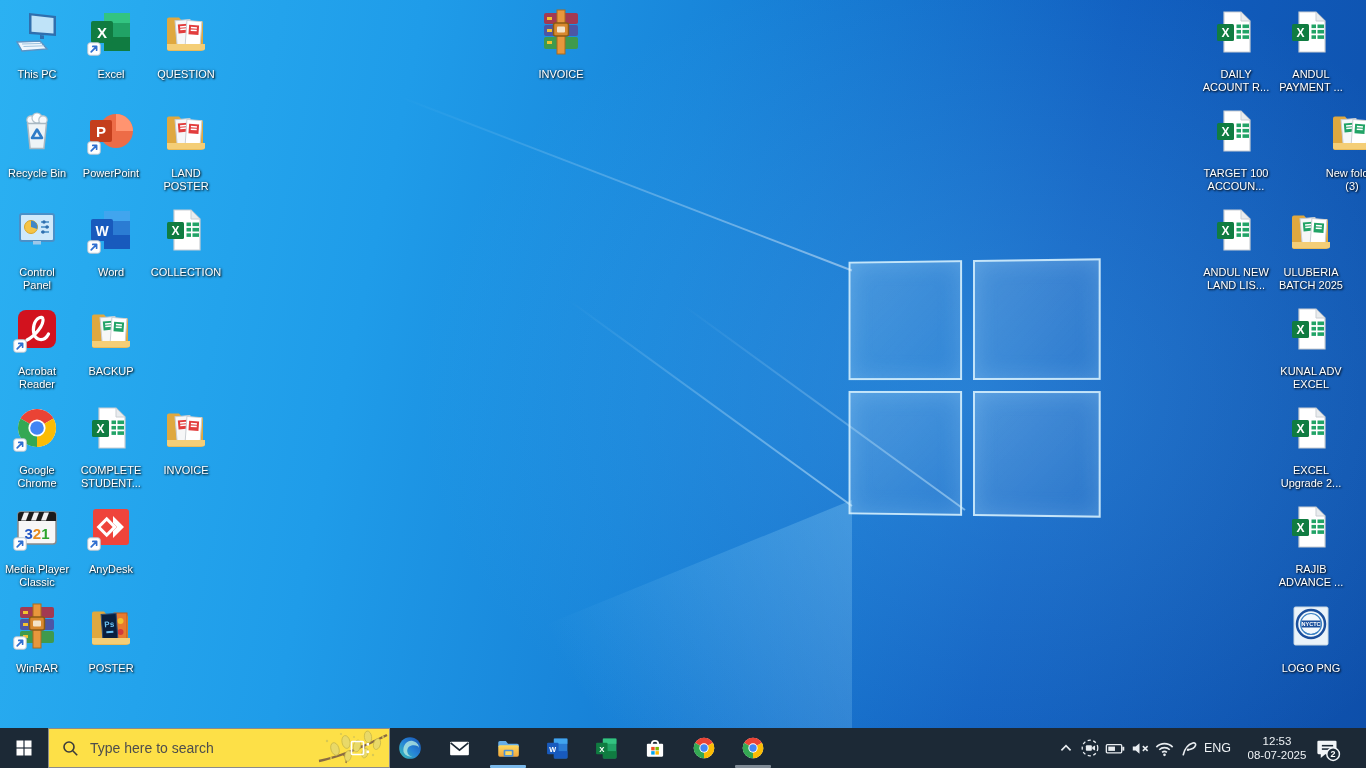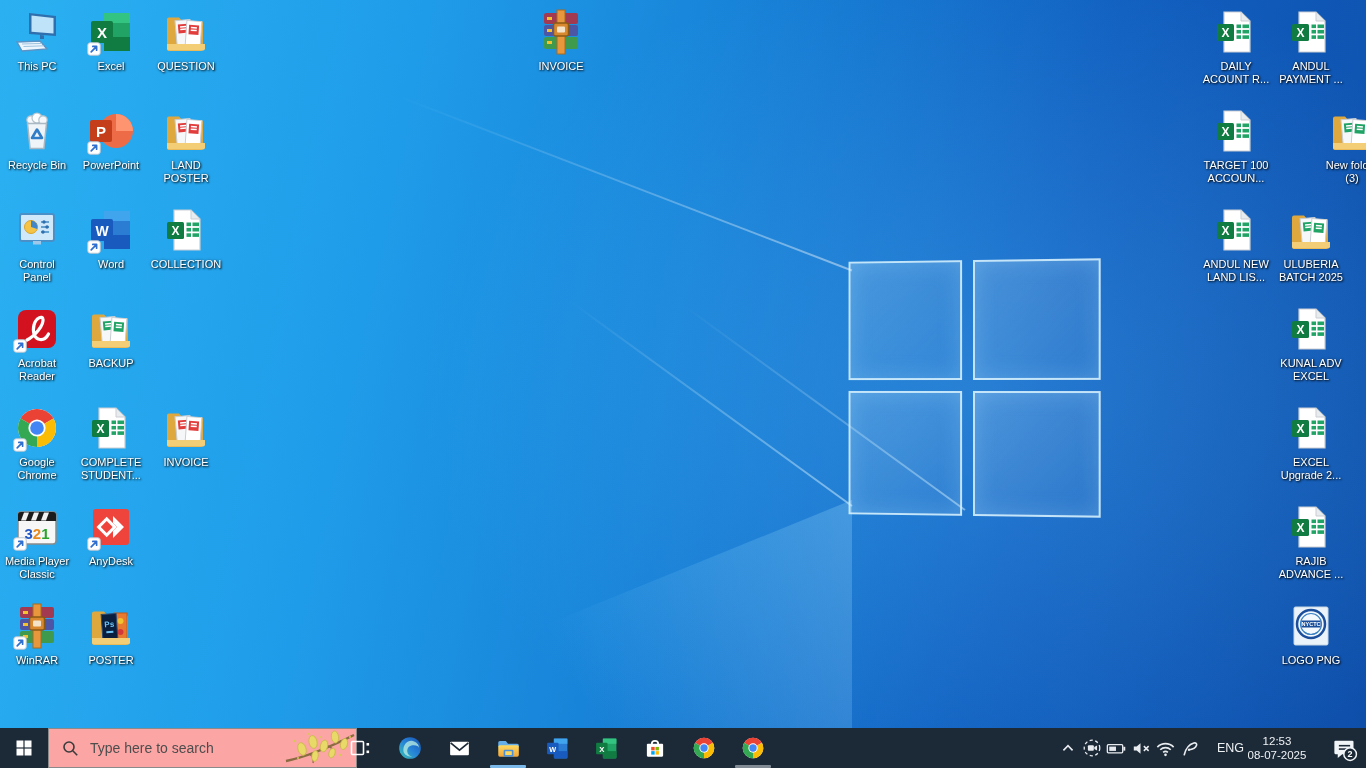--- a/index.html
+++ b/index.html
@@ -24,38 +24,38 @@
       background:linear-gradient(90deg,rgba(210,240,255,0),rgba(210,240,255,.5));}
   .b3{left:400px;top:96px;width:484px;transform:rotate(21deg);transform-origin:left center;
       background:linear-gradient(90deg,rgba(255,255,255,0),rgba(255,255,255,.45));}
   .wedge{position:absolute;left:292px;top:500px;width:560px;height:228px;pointer-events:none;
       background:linear-gradient(62deg,rgba(150,215,250,0) 45%,rgba(160,225,255,.16) 75%,rgba(170,230,255,.26) 100%);
       clip-path:polygon(100% 0,0 100%,100% 100%);}
   
   .dicon{position:absolute;width:76px;display:flex;flex-direction:column;align-items:center;cursor:default;}
   .i48{width:48px;height:48px;display:block;}
   .sc{position:absolute;left:14px;top:34px;width:14px;height:14px;}
-  .lbl{margin-top:4px;font-size:11px;line-height:13px;color:#fff;text-align:center;
+  .lbl{margin-top:12px;font-size:11px;line-height:13px;color:#fff;text-align:center;
     white-space:pre-line;max-width:78px;
     text-shadow:1px 1px 2px rgba(0,0,0,.95),0 0 3px rgba(0,0,0,.45);}
   svg text{font-family:"Liberation Sans",sans-serif;}
   
   .taskbar{position:absolute;left:0;top:728px;width:1366px;height:40px;background:#1c2936;}
   .tbtn{position:absolute;top:0;width:44px;height:40px;border:0;background:transparent;
     display:flex;align-items:center;justify-content:center;padding:0;}
   .uline{position:absolute;bottom:0;left:4px;right:4px;height:3px;border-radius:1px;}
-  .searchbox{position:absolute;left:48px;top:0;width:309px;height:40px;background:#fca5a5;
+  .searchbox{position:absolute;left:48px;top:0;width:342px;height:40px;background:#fde047;
     border:1px solid #8a8a8a;display:flex;align-items:center;}
   .searchbox input{border:0;outline:none;flex:1;font-size:14px;color:#3b3b3b;
     font-family:"Liberation Sans",sans-serif;background:transparent;min-width:0;}
   .searchbox input::placeholder{color:#4d4d4d;opacity:1;}
   .mag{margin:0 9px 0 13px;flex:0 0 auto;}
   .flowers{flex:0 0 auto;height:38px;width:72px;}
   .tray{position:absolute;top:0;width:24px;height:40px;border:0;background:transparent;
-    display:flex;align-items:center;justify-content:flex-end;padding:0;}
+    display:flex;align-items:center;justify-content:flex-start;padding:0;}
   .eng{width:40px;color:#eef2f5;font-size:12.5px;font-family:"Liberation Sans",sans-serif;}
   .clock{position:absolute;top:0;width:70px;height:40px;border:0;background:transparent;
     color:#eef2f5;font-size:11.5px;line-height:14px;text-align:center;padding:0;
     font-family:"Liberation Sans",sans-serif;display:flex;flex-direction:column;justify-content:center;}
   .action{width:44px;}
 </style>
 </head>
 <body>
 
 <svg width="0" height="0" style="position:absolute" aria-hidden="true">

